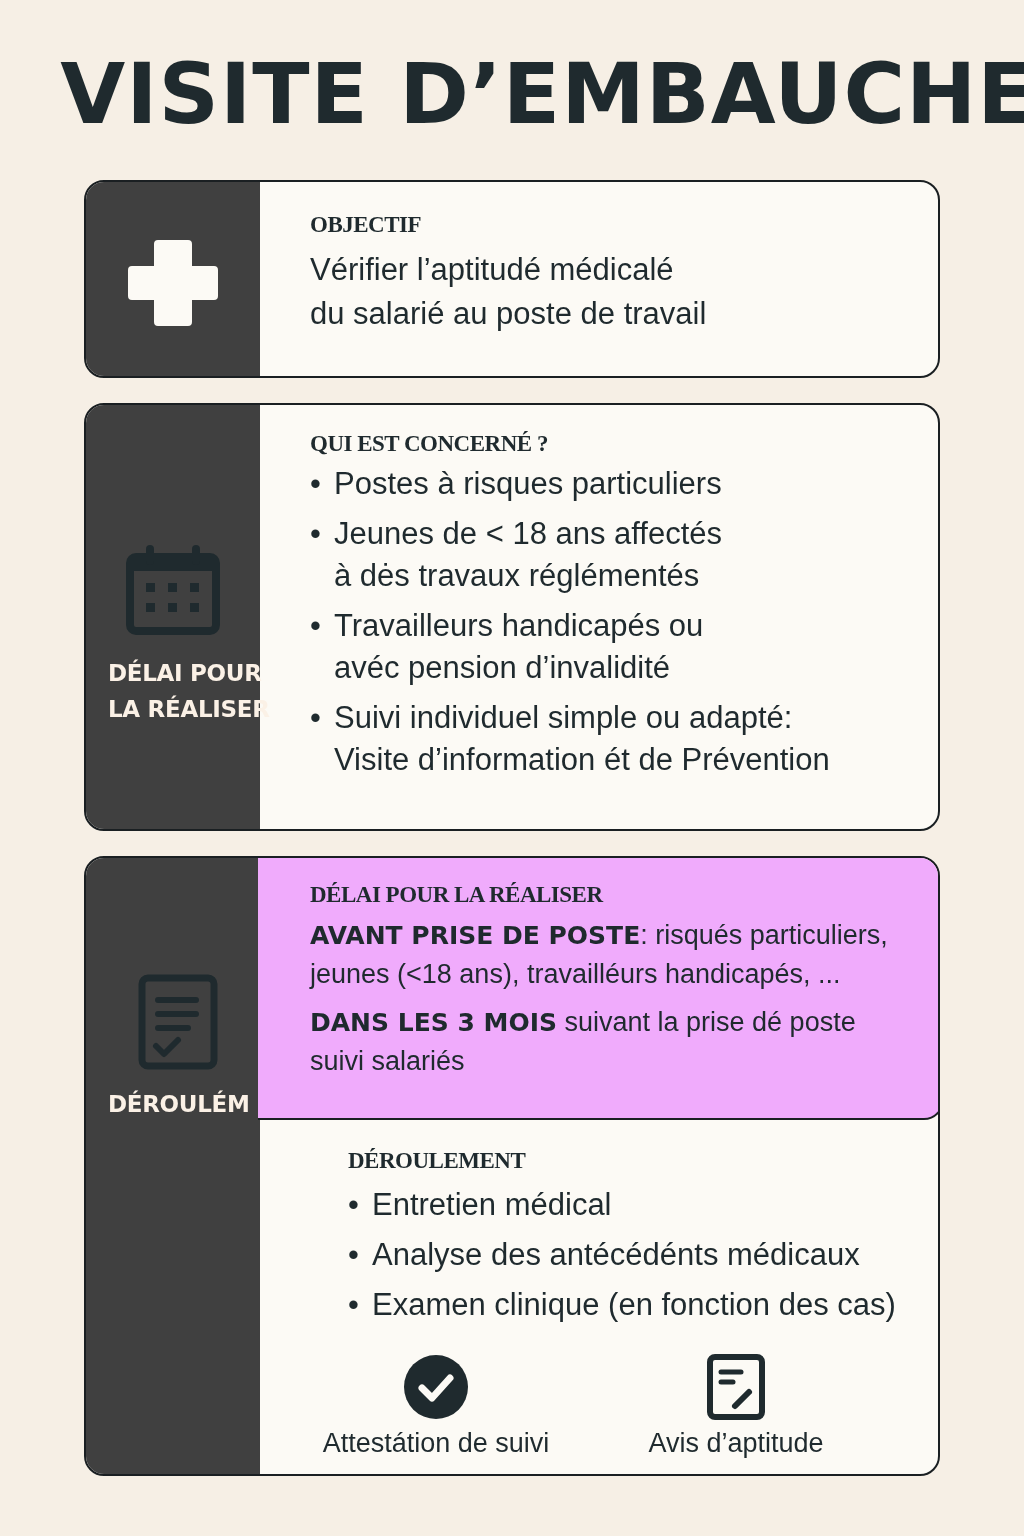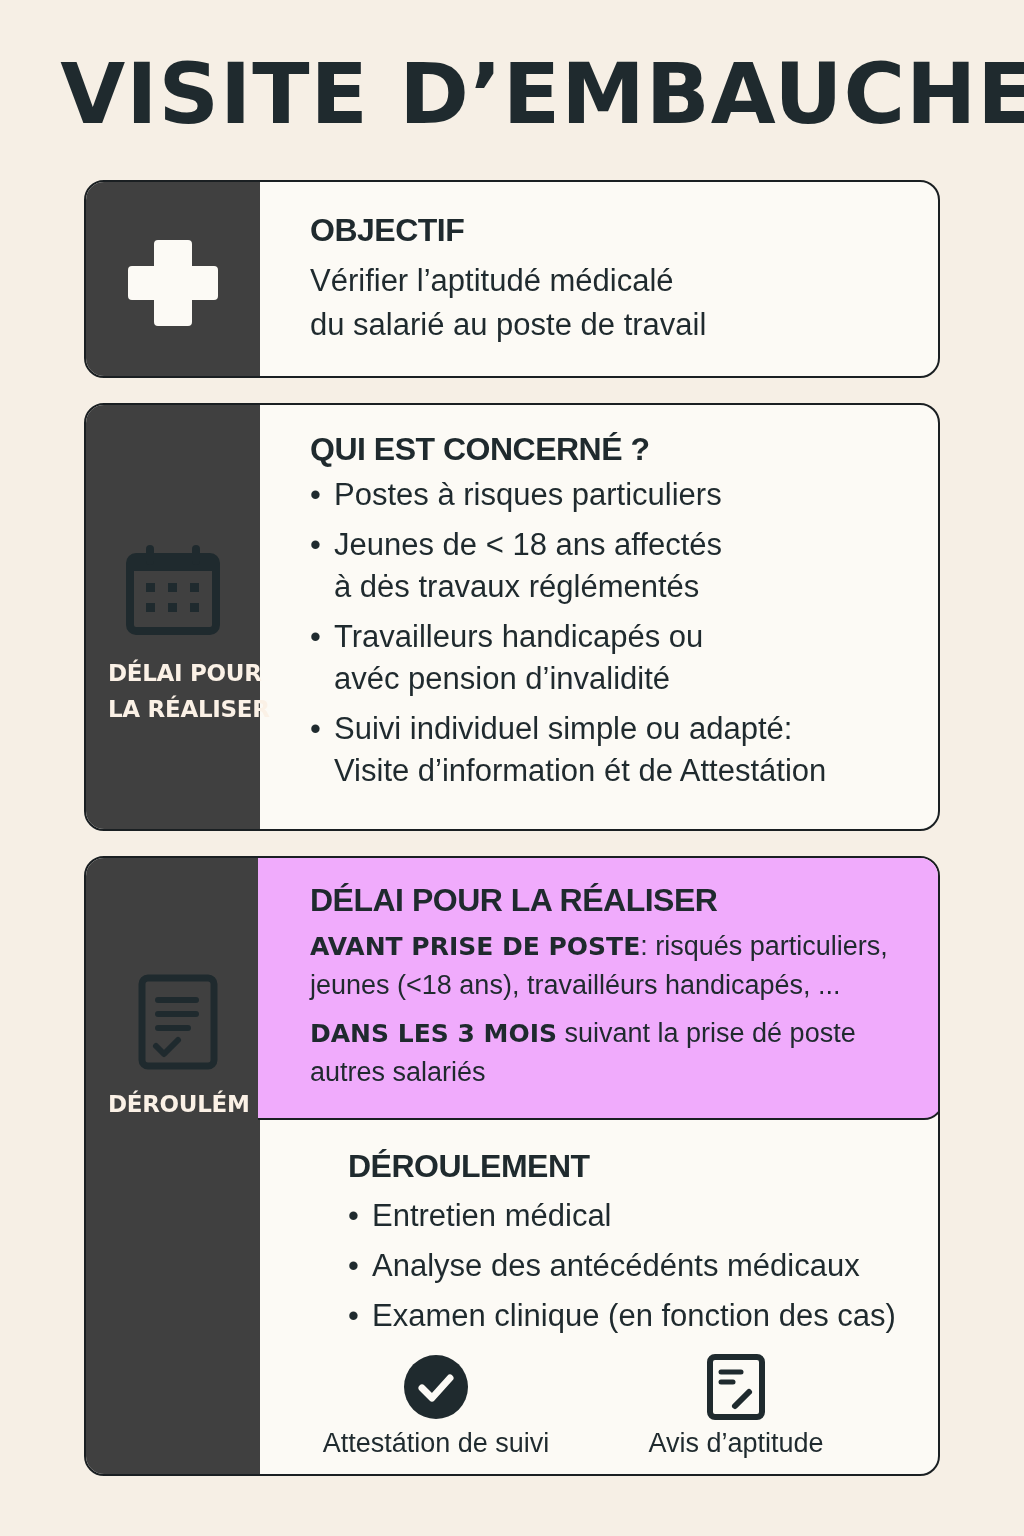--- a/index.html
+++ b/index.html
@@ -29,22 +29,22 @@
       background: #fcfaf5;
       overflow: hidden;
       box-sizing: border-box;
     }
     .side {
       position: absolute; left: 0; top: 0; bottom: 0; width: 174px;
       background: #404040;
     }
     .content { position: absolute; left: 224px; right: 20px; }
     .h {
-      font-family: Liberation Sans, sans-serif;
-      font-weight: 700; font-size: 32px; color: #1f2a2e;
+      font-family: Liberation Serif, serif;
+      font-weight: 700; font-size: 23px; color: #1f2a2e;
       letter-spacing: -0.5px;
     }
     .p { font-size: 31px; line-height: 44px; color: #1f2a2e; }
     .bul { position: relative; padding-left: 24px; font-size: 31px; line-height: 42px; margin-bottom: 8px; }
     .bul::before { content: "•"; position: absolute; left: 0; top: 0; }
     .side-label {
       position: absolute; left: 22px; color: #fbf1e6;
       font-family: "DejaVu Sans", sans-serif; font-weight: 700;
       font-size: 23px; line-height: 36px; white-space: nowrap;
       letter-spacing: -0.3px;
@@ -102,21 +102,21 @@
     <div class="bul">
         <div>Jeunes de &lt; 18 ans affectés</div>
         <div>à dės travaux réglémentés</div>
       </div>
     <div class="bul">
         <div>Travailleurs handicapés ou</div>
         <div>avéc pension d’invalidité</div>
       </div>
     <div class="bul">
         <div>Suivi individuel simple ou adapté:</div>
-        <div>Visite d’information ét de Attestátion</div>
+        <div>Visite d’information ét de Prévention</div>
       </div>
   </div>
 </div>
 
 <div class="card" style="top:856px;height:620px;">
   <div class="side">
     <svg style="position:absolute;left:52px;top:116px" width="82" height="98" viewBox="0 0 82 98">
       <rect x="4" y="4" width="72" height="88" rx="6" fill="none" stroke="#1f2a2e" stroke-width="7"></rect>
       <line x1="20" y1="26" x2="58" y2="26" stroke="#1f2a2e" stroke-width="6" stroke-linecap="round"></line>
       <line x1="20" y1="40" x2="58" y2="40" stroke="#1f2a2e" stroke-width="6" stroke-linecap="round"></line>
@@ -125,21 +125,21 @@
     </svg>
     <div class="side-label" style="top:228px;">DÉROULÉM</div>
   </div>
 
   <div class="sub-card">
     <div style="position:absolute;left:52px;top:26px;right:14px;">
       <div class="h" style="margin-bottom:8px;">DÉLAI POUR LA RÉALISER</div>
       <div class="delai-line"><b>AVANT PRISE DE POSTE</b><span>: risqués particuliers,</span></div>
       <div class="delai-line" style="margin-bottom:10px;">jeunes (&lt;18 ans), travailléurs handicapés, ...</div>
       <div class="delai-line"><b>DANS LES 3 MOIS</b><span> suivant la prise dé poste</span></div>
-      <div class="delai-line">autres salariés</div>
+      <div class="delai-line">suivi salariés</div>
     </div>
   </div>
 
   <div class="content" style="top:290px;margin-left:38px;">
     <div class="h" style="margin-bottom:10px;">DÉROULEMENT</div>
     <div class="bul">Entretien médical</div>
     <div class="bul">Analyse des antécédénts médicaux</div>
     <div class="bul">Examen clinique (en fonction des cas)</div>
   </div>
 

